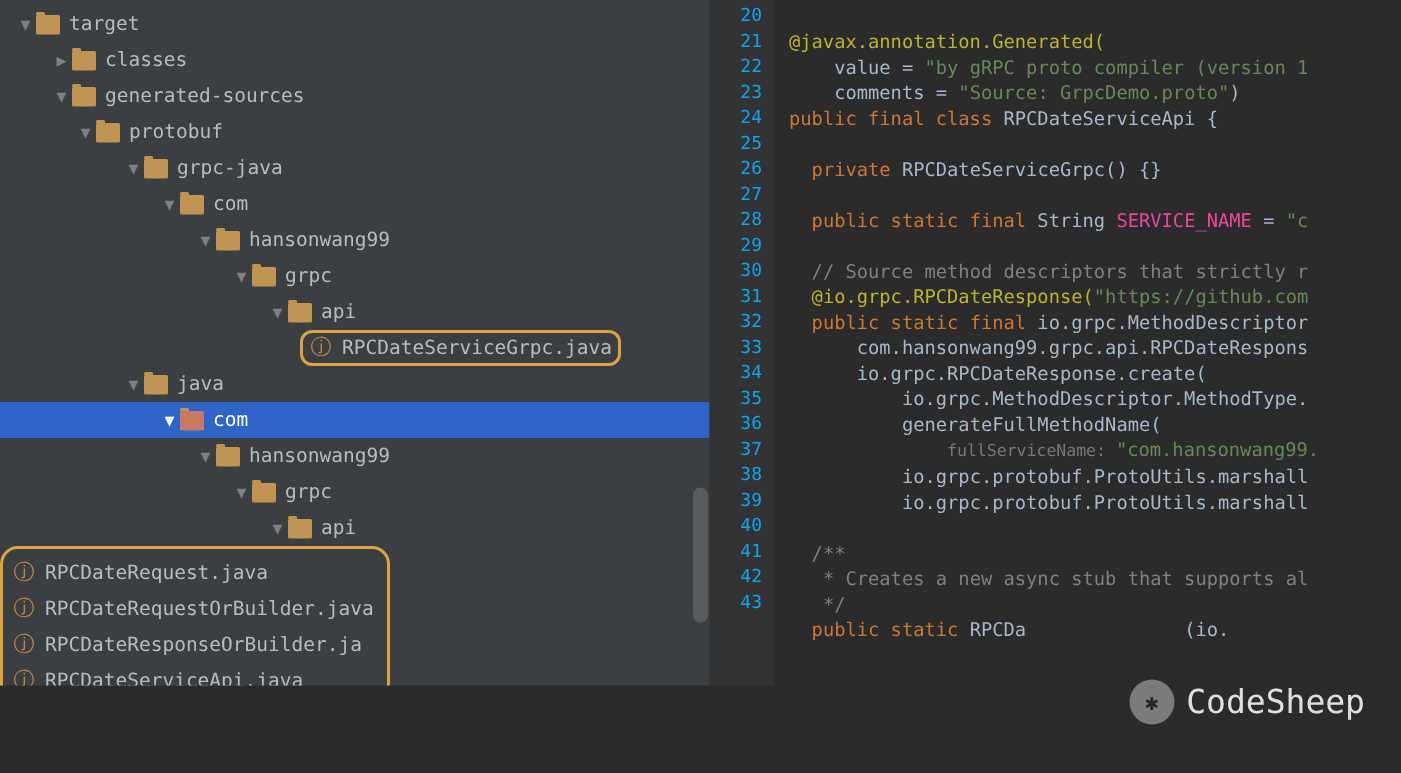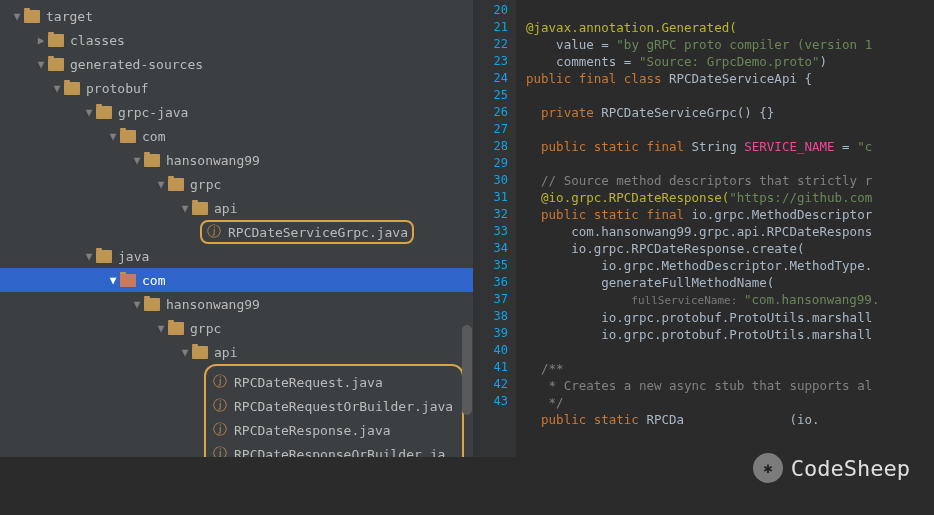--- a/index.html
+++ b/index.html
@@ -11,21 +11,21 @@
 .arrow{display:inline-flex;width:14px;height:14px;align-items:center;justify-content:center;color:#808080;font-size:11px;flex-shrink:0}
 .arrow.open::before{content:"▼"}
 .arrow.closed::before{content:"▶"}
 .folder-icon{display:inline-block;width:16px;height:13px;background:#c09553;border-radius:1px;margin-right:6px;flex-shrink:0;position:relative}
 .folder-icon::before{content:"";position:absolute;top:-2px;left:0;width:6px;height:2px;background:#c09553;border-radius:1px 1px 0 0}
 .java-icon{display:inline-flex;width:16px;height:16px;margin-right:6px;flex-shrink:0;align-items:center;justify-content:center;color:#b9874c;font-size:10px}
 .java-icon::before{content:"ⓙ";font-size:14px}
 .tree-label{color:#bbbbbb}
 .tree-row.selected .tree-label{color:#fff}
 .highlight-box{border:2px solid #d9a441;border-radius:8px;padding:2px 4px;display:inline-flex;align-items:flex-end}
-.highlight-group{border:2px solid #d9a441;border-radius:12px;margin-left:204px;padding:4px 6px;width:260px}
+.highlight-group{border:2px solid #d9a441;border-radius:12px;padding:4px 6px;width:260px}
 .highlight-group .tree-row{height:24px;padding-left:0}
 .editor-wrap{flex:1;display:flex;background:#2b2b2b;overflow:hidden;border-left:1px solid #323232}
 .gutter{width:42px;background:#313335;color:#0ea5e9;text-align:right;padding:2px 8px 0 0;font-size:12px;line-height:17px}
 .code{flex:1;padding:2px 0 0 10px;line-height:17px;font-size:12.5px;white-space:pre;position:relative}
 .kw{color:#cc7832}
 .ann{color:#bbb529}
 .str{color:#6a8759}
 .cm{color:#808080}
 .id{color:#a9b7c6}
 .pr{color:#ec4899}
@@ -116,24 +116,20 @@
         <span class="tree-label">api</span>
       </div>
     <div class="highlight-group">
       <div class="tree-row">
           <span class="java-icon"></span>
           <span class="tree-label">RPCDateRequest.java</span>
         </div>
       <div class="tree-row">
           <span class="java-icon"></span>
           <span class="tree-label">RPCDateRequestOrBuilder.java</span>
-        </div>
-      <div class="tree-row">
-          <span class="java-icon"></span>
-          <span class="tree-label">RPCDateResponse.java</span>
         </div>
       <div class="tree-row">
           <span class="java-icon"></span>
           <span class="tree-label">RPCDateResponseOrBuilder.ja</span>
         </div>
       <div class="tree-row">
           <span class="java-icon"></span>
           <span class="tree-label">RPCDateServiceApi.java</span>
         </div>
     </div>

